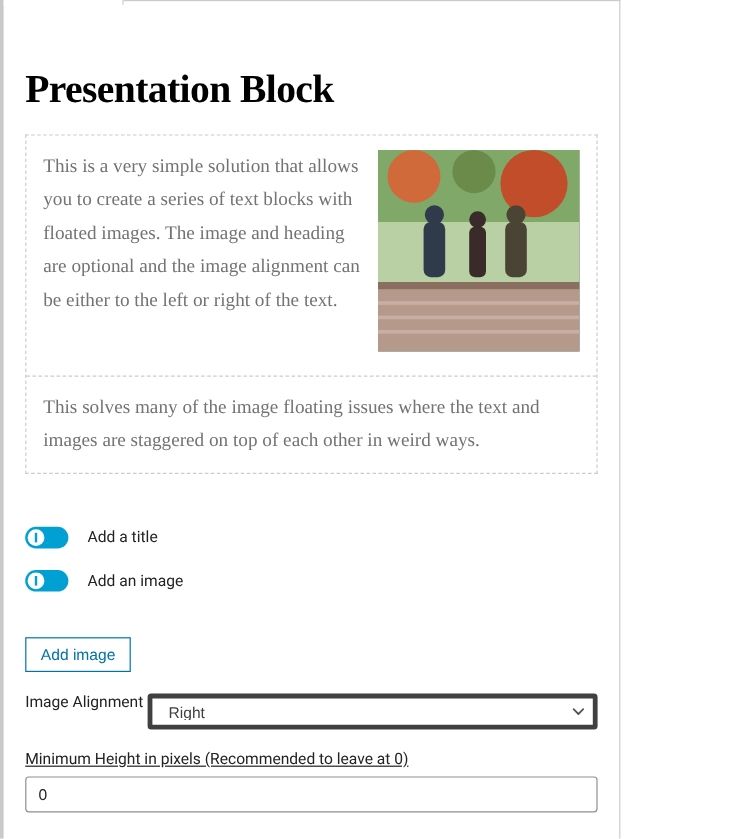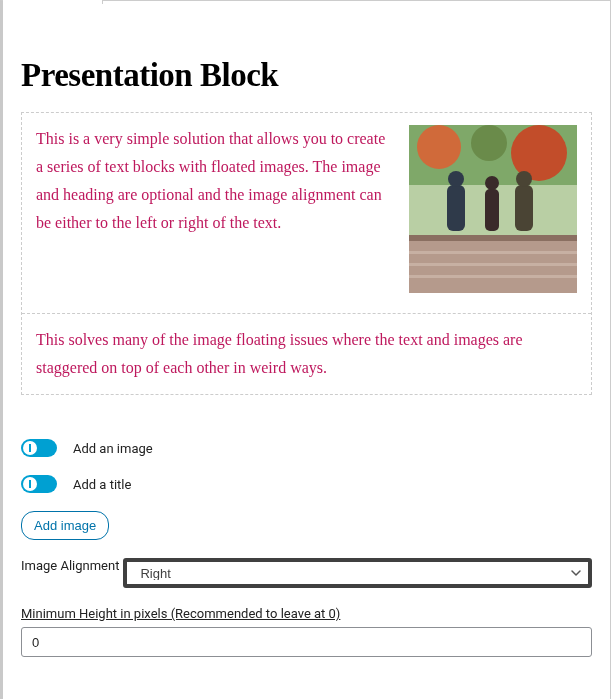--- a/index.html
+++ b/index.html
@@ -10,21 +10,21 @@
     background: #fff;
     color: #1e1e1e;
     width: 613px;
     height: 699px;
     overflow: hidden;
   }
   .outer {
     border-top: 1px solid #ccc;
     border-right: 1px solid #ccc;
     border-left: 3px solid #c9c9c9;
-    width: 611px;
+    width: 517px;
     height: 699px;
     position: relative;
   }
   .tab-stub {
     position: absolute;
     top: -1px;
     left: 0;
     width: 100px;
     height: 4px;
     border-right: 1px solid #ccc;
@@ -60,21 +60,21 @@
     background: #777;
     position: relative;
     overflow: hidden;
   }
   
   .float-img svg { width: 100%; height: 100%; display: block; }
   .para {
     font-family: Georgia, "Times New Roman", serif;
     font-size: 16px;
     line-height: 1.75;
-    color: #be185d;
+    color: #737373;
     margin: 0;
   }
   .controls {
     margin-top: 44px;
   }
   .toggle-row {
     display: flex;
     align-items: center;
     margin-bottom: 18px;
   }
@@ -103,26 +103,27 @@
     width: 2px;
     height: 8px;
     background: #00a0d2;
   }
   .toggle-label {
     margin-left: 16px;
     font-size: 13px;
     color: #222;
   }
   .add-image-btn {
+    margin-top: 20px;
     border: 1px solid #0073aa;
     color: #0073aa;
     background: #fff;
     padding: 6px 12px;
     font-size: 13px;
-    border-radius: 13px;
+    border-radius: 0;
     cursor: pointer;
   }
   .field-row {
     margin-top: 18px;
     display: flex;
     align-items: flex-start;
   }
   .field-label {
     font-size: 13px;
     color: #222;
@@ -220,30 +221,30 @@
     </div>
 
     <div class="controls">
 
       <div class="toggle-row">
         <div class="toggle">
           <div class="knob">
               <div class="tick"></div>
             </div>
         </div>
-        <span class="toggle-label">Add an image</span>
+        <span class="toggle-label">Add a title</span>
       </div>
 
       <div class="toggle-row">
         <div class="toggle">
           <div class="knob">
               <div class="tick"></div>
             </div>
         </div>
-        <span class="toggle-label">Add a title</span>
+        <span class="toggle-label">Add an image</span>
       </div>
 
       <button class="add-image-btn">Add image</button>
 
       <div class="field-row">
         <span class="field-label">Image Alignment</span>
         <div class="select-wrap">
           <select class="align">
             <option>Right</option>
           </select>

